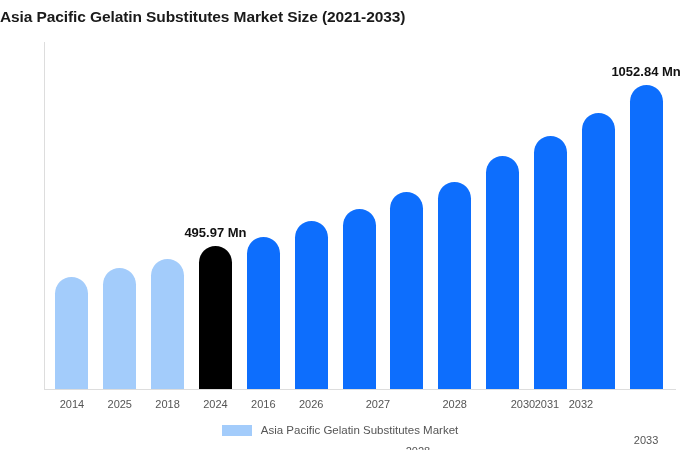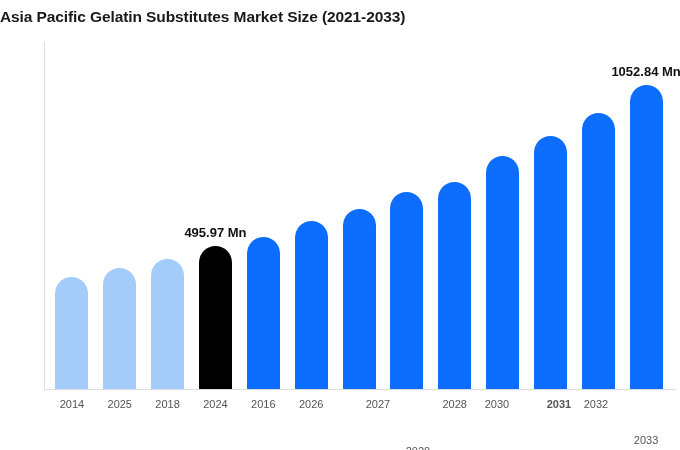--- a/index.html
+++ b/index.html
@@ -180,29 +180,33 @@
         <div class="bar" style="height: 253.31px; background: rgb(13, 110, 253);"></div>
       </div>
       <div class="bar-slot" style="left: 537.731px; height: 347px;">
         <div class="bar" style="height: 276.154px; background: rgb(13, 110, 253);"></div>
       </div>
       <div class="bar-slot" style="left: 585.577px; height: 347px;">
         <div class="bar" style="height: 304.446px; background: rgb(13, 110, 253);"></div>
       </div>
     </div>
 
+  <div id="legend">
+    <span id="legend-swatch" style="background: rgb(163, 204, 251);"></span>
+    <span id="legend-label">Asia Pacific Gelatin Substitutes Market</span>
+  </div>
 
 <div class="x-tick" style="left: 71.9231px;">2014</div>
     <div class="x-tick" style="left: 119.769px;">2025</div>
     <div class="x-tick" style="left: 167.615px;">2018</div>
     <div class="x-tick" style="left: 215.462px;">2024</div>
     <div class="bar-label" style="left: 215.462px; top: 224.582px;">495.97 Mn</div>
     <div class="x-tick" style="left: 263.308px;">2016</div>
     <div class="x-tick" style="left: 311.154px;">2026</div>
     <div class="x-tick" style="left: 378px;">2027</div>
     <div class="x-tick" style="left: 418px; margin-top: 47px;">2028</div>
     <div class="x-tick" style="left: 454.692px;">2028</div>
-    <div class="x-tick" style="left: 497px; text-align: center;">2030</div>
-    <div class="x-tick" style="left: 559px; font-weight: bold;">2031</div>
-    <div class="x-tick" style="left: 596px;">2032</div>
+    <div class="x-tick" style="left: 523px; text-align: center;">2030</div>
+    <div class="x-tick" style="left: 547px;">2031</div>
+    <div class="x-tick" style="left: 581px;">2032</div>
     <div class="x-tick" style="left: 646.077px; margin-top: 36px;">2033</div>
     <div class="bar-label" style="left: 646.077px; top: 63.5538px;">1052.84 Mn</div>
   </div>
 
 </body></html>

